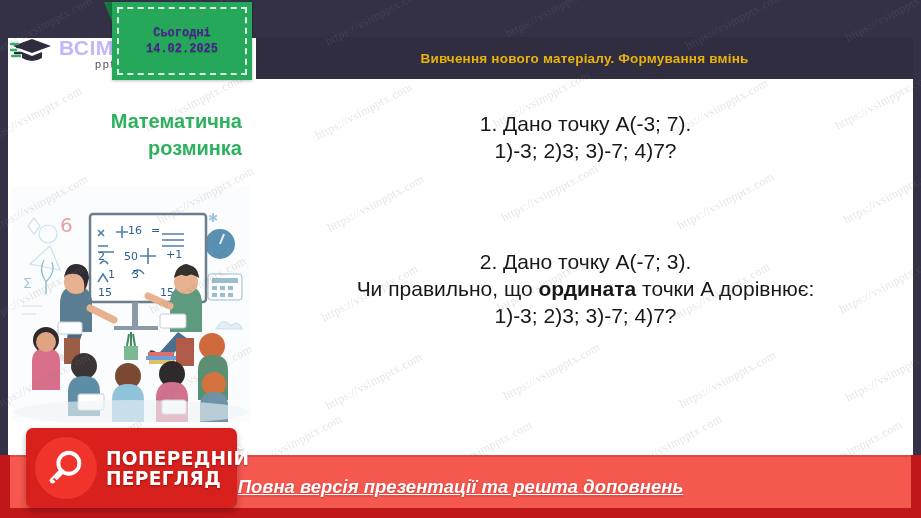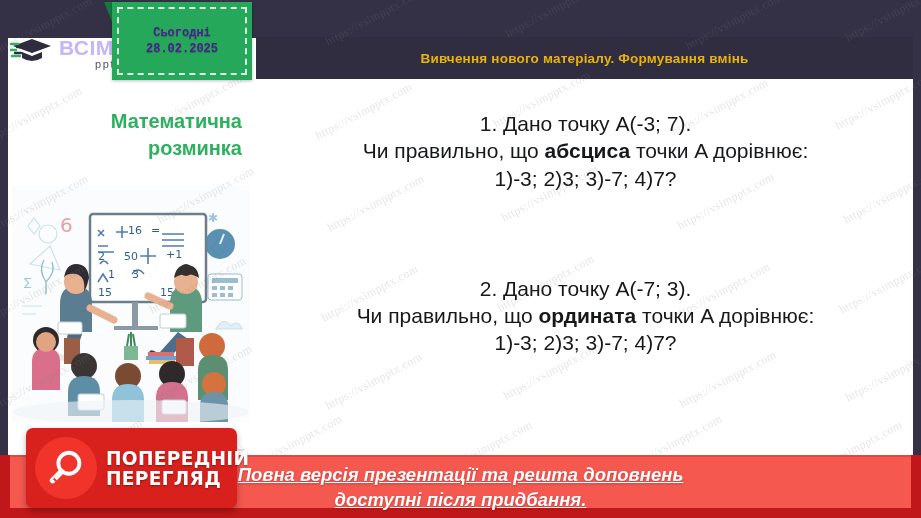--- a/index.html
+++ b/index.html
@@ -370,36 +370,35 @@
     <span class="logo-txt">
       <span class="logo-main">ВСІМ</span>
       <span class="logo-sub">pptx</span>
     </span>
   </div>
 
   <div class="badge-fold"></div>
 
   <div class="date-badge">
     <span class="dl">Сьогодні</span>
-    <span class="dl">28.02.2025</span>
+    <span class="dl">14.02.2025</span>
   </div>
 
   <div class="header-bar">
     <span class="ht">Вивчення нового матеріалу. Формування вмінь</span>
   </div>
 
   <div class="left-title">
     <span>Математична</span>
     <span>розминка</span>
   </div>
 
   <div class="questions">
     <div class="q-block" id="q1">
       <div class="line">1. Дано точку A(-3; 7).</div>
-      <div class="line"><span>Чи правильно, що </span><b>абсциса</b><span>  точки A дорівнює:</span></div>
       <div class="line">1)-3;  2)3;  3)-7;  4)7?</div>
     </div>
     <div class="q-block" id="q2">
       <div class="line">2. Дано точку A(-7; 3).</div>
       <div class="line"><span>Чи правильно, що </span><b>ордината</b><span> точки A дорівнює:</span></div>
       <div class="line">1)-3;  2)3;  3)-7;  4)7?</div>
     </div>
   </div>
 
   <div class="watermark">
@@ -440,21 +439,20 @@
 
     <span class="wm" style="left:40px; top:440px;">https://vsimpptx.com</span>
     <span class="wm" style="left:240px; top:436px;">https://vsimpptx.com</span>
     <span class="wm" style="left:430px; top:442px;">https://vsimpptx.com</span>
     <span class="wm" style="left:620px; top:436px;">https://vsimpptx.com</span>
     <span class="wm" style="left:800px; top:442px;">https://vsimpptx.com</span>
   </div>
 
   <div class="bottom-banner">
     <span class="bl">Повна версія презентації та решта доповнень</span>
-    <span class="bl">доступні після придбання.</span>
   </div>
   <div class="banner-side l"></div>
   <div class="banner-side r"></div>
 
   <div class="preview-btn">
     <span class="circle">
       <svg viewBox="0 0 44 44" width="42" height="42" xmlns="http://www.w3.org/2000/svg">
         <circle cx="25" cy="17" r="11" fill="none" stroke="#ffffff" stroke-width="4"></circle>
         <path d="M17 26 L8 35" stroke="#ffffff" stroke-width="6" stroke-linecap="round"></path>
         <path d="M9 33 l3 3" stroke="#f0342b" stroke-width="2"></path>

